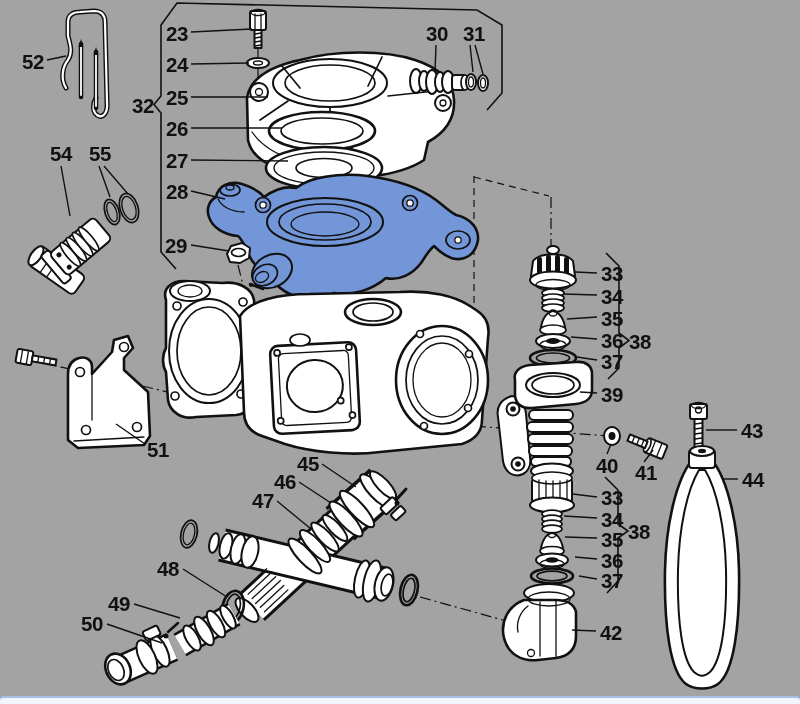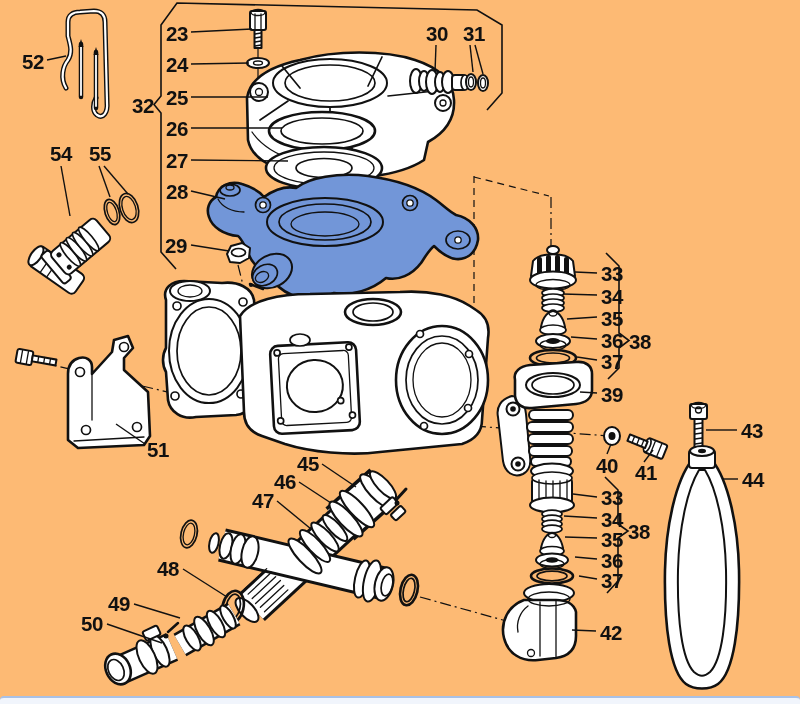--- a/index.html
+++ b/index.html
@@ -1,16 +1,16 @@
 <!DOCTYPE html>
 <html><head>
 <meta charset="utf-8">
 <style>
   html,body{margin:0;padding:0;background:#fff;}
-  #page{position:relative;width:800px;height:704px;background:#fdba74;overflow:hidden;
+  #page{position:relative;width:800px;height:704px;background:#a3a3a3;overflow:hidden;
         font-family:"Liberation Sans","DejaVu Sans",sans-serif;}
   #diagram-svg{position:absolute;left:0;top:0;}
   
   #parts path,#parts rect,#parts ellipse,#parts circle,#parts line,#parts polygon,#parts polyline{
     stroke:#111;fill:none;stroke-width:2;stroke-linecap:round;stroke-linejoin:round;}
   #parts .f{fill:#fff;}
   #parts .b{fill:var(--hl,#7296d8);}
   #parts .k{fill:#111;stroke:none;}
   #parts .thin{stroke-width:1.3;}
   #parts .med{stroke-width:1.7;}

